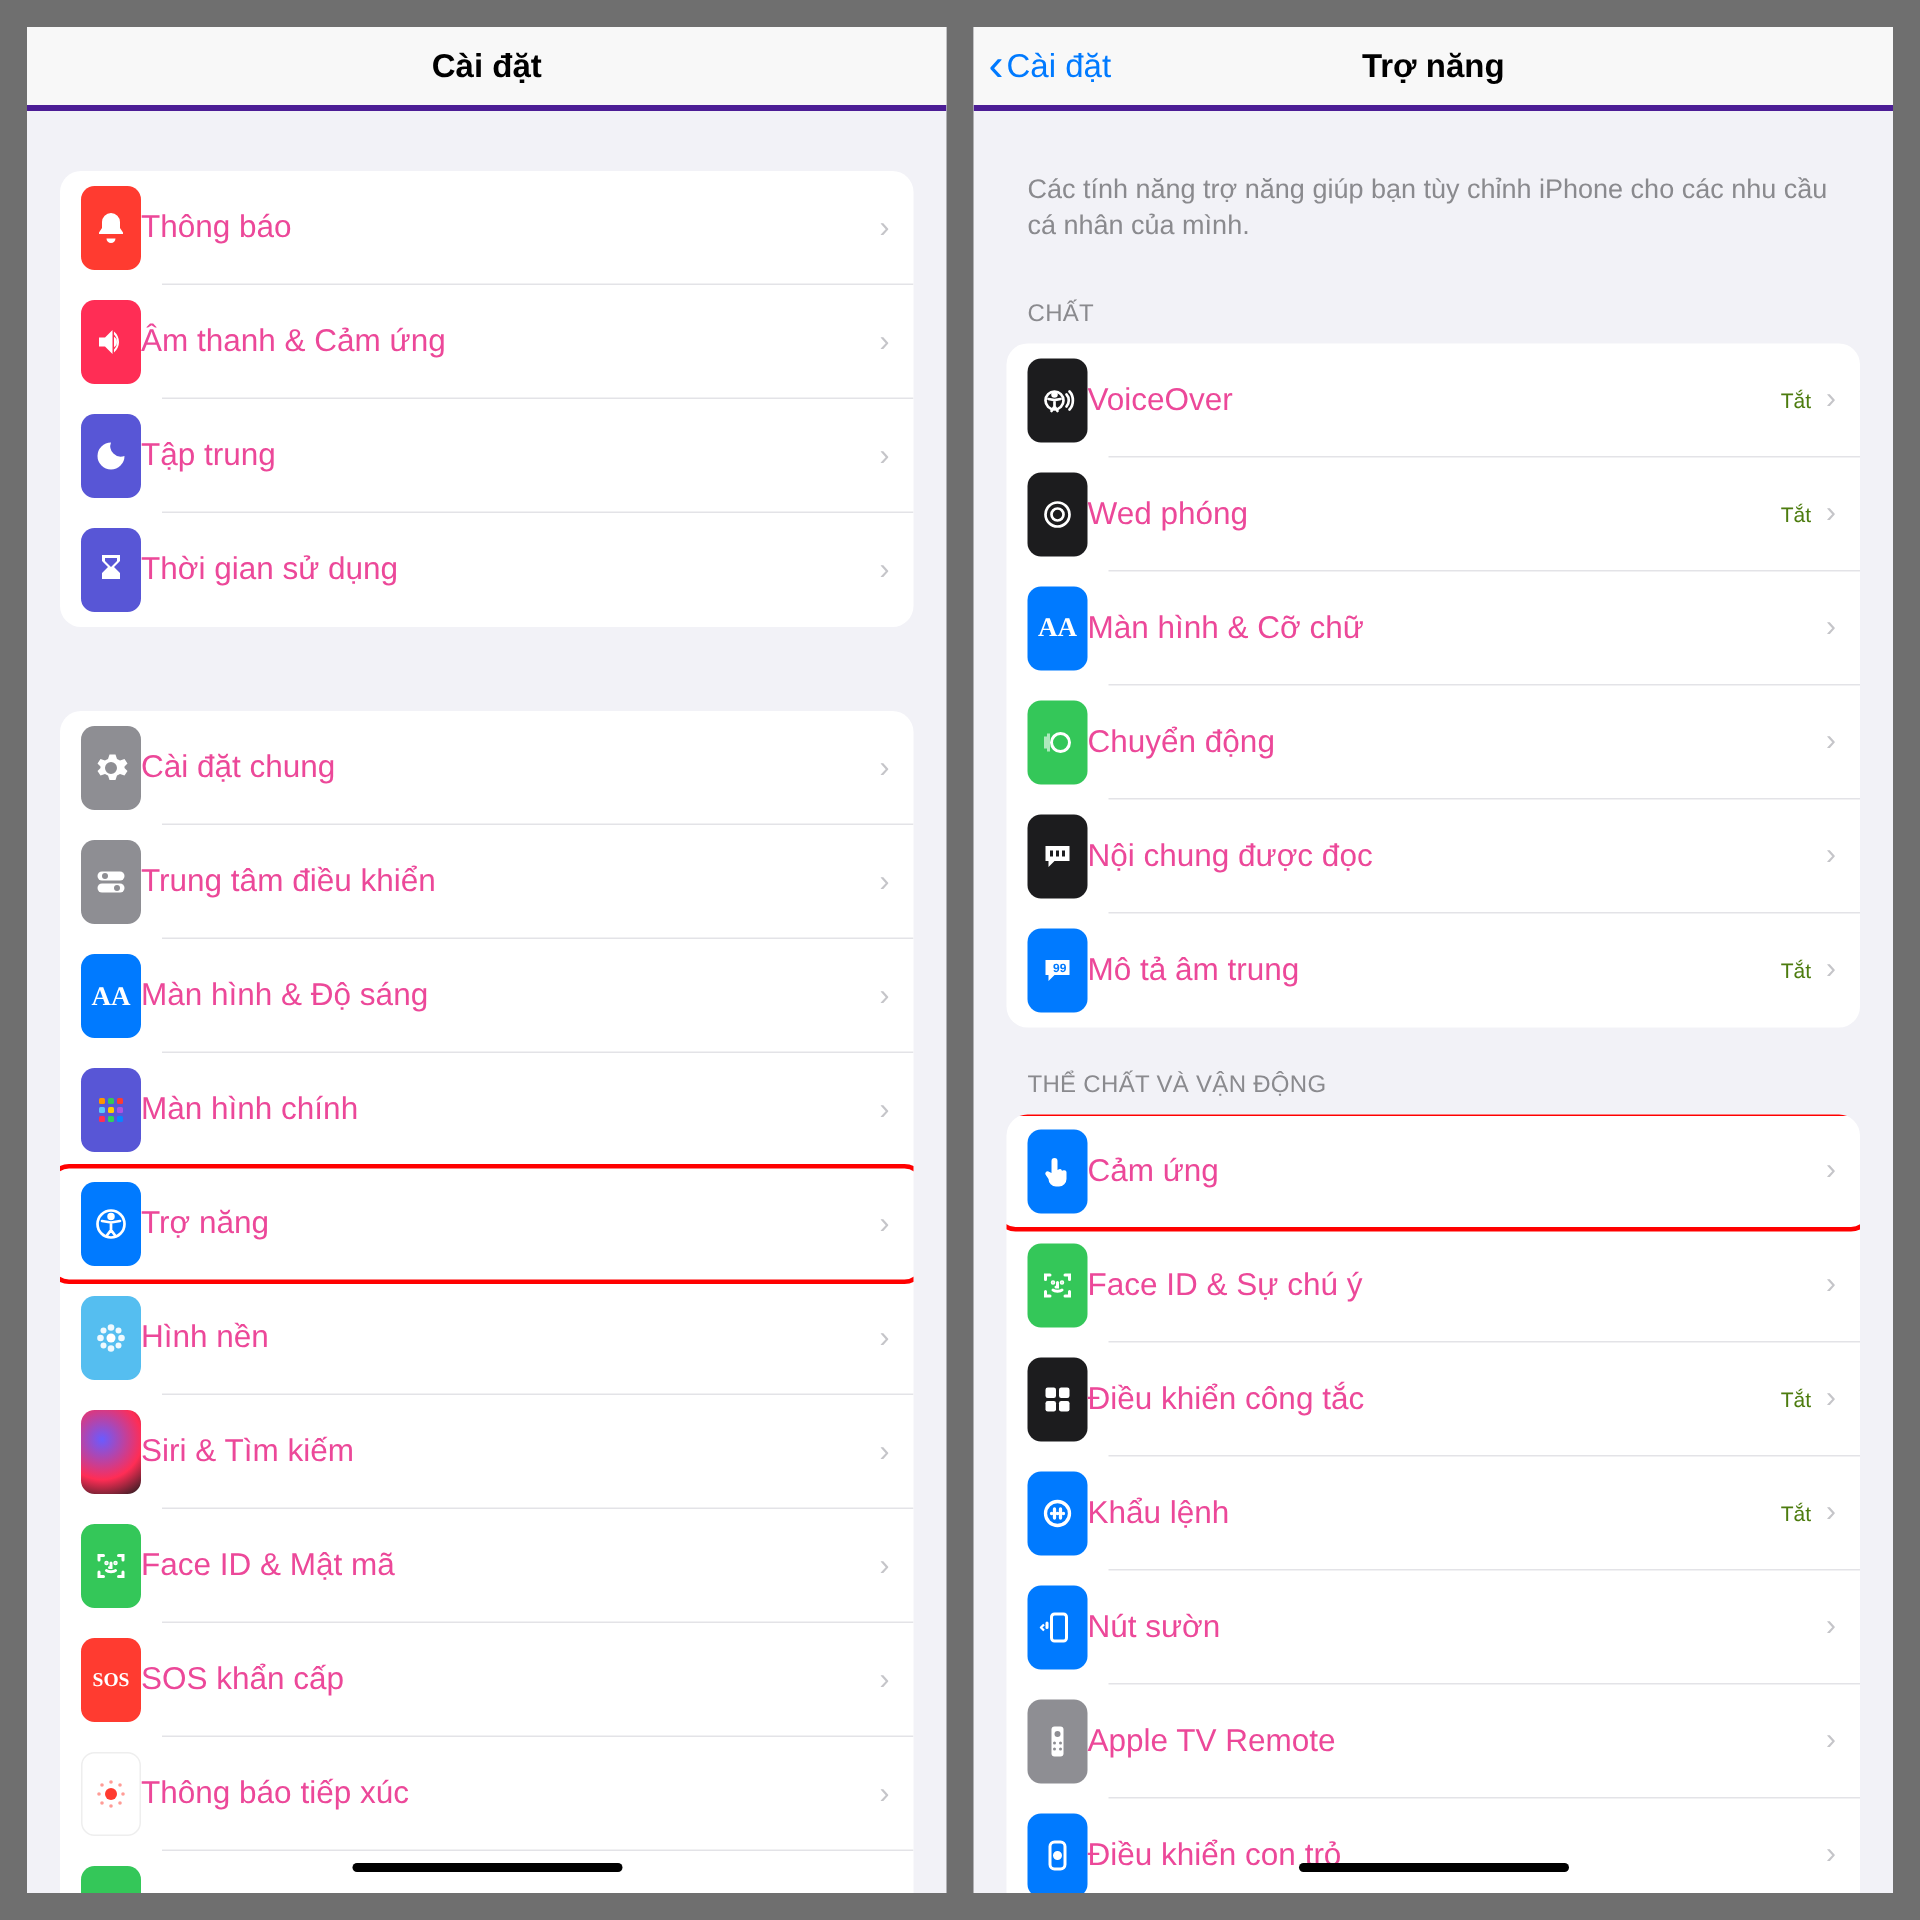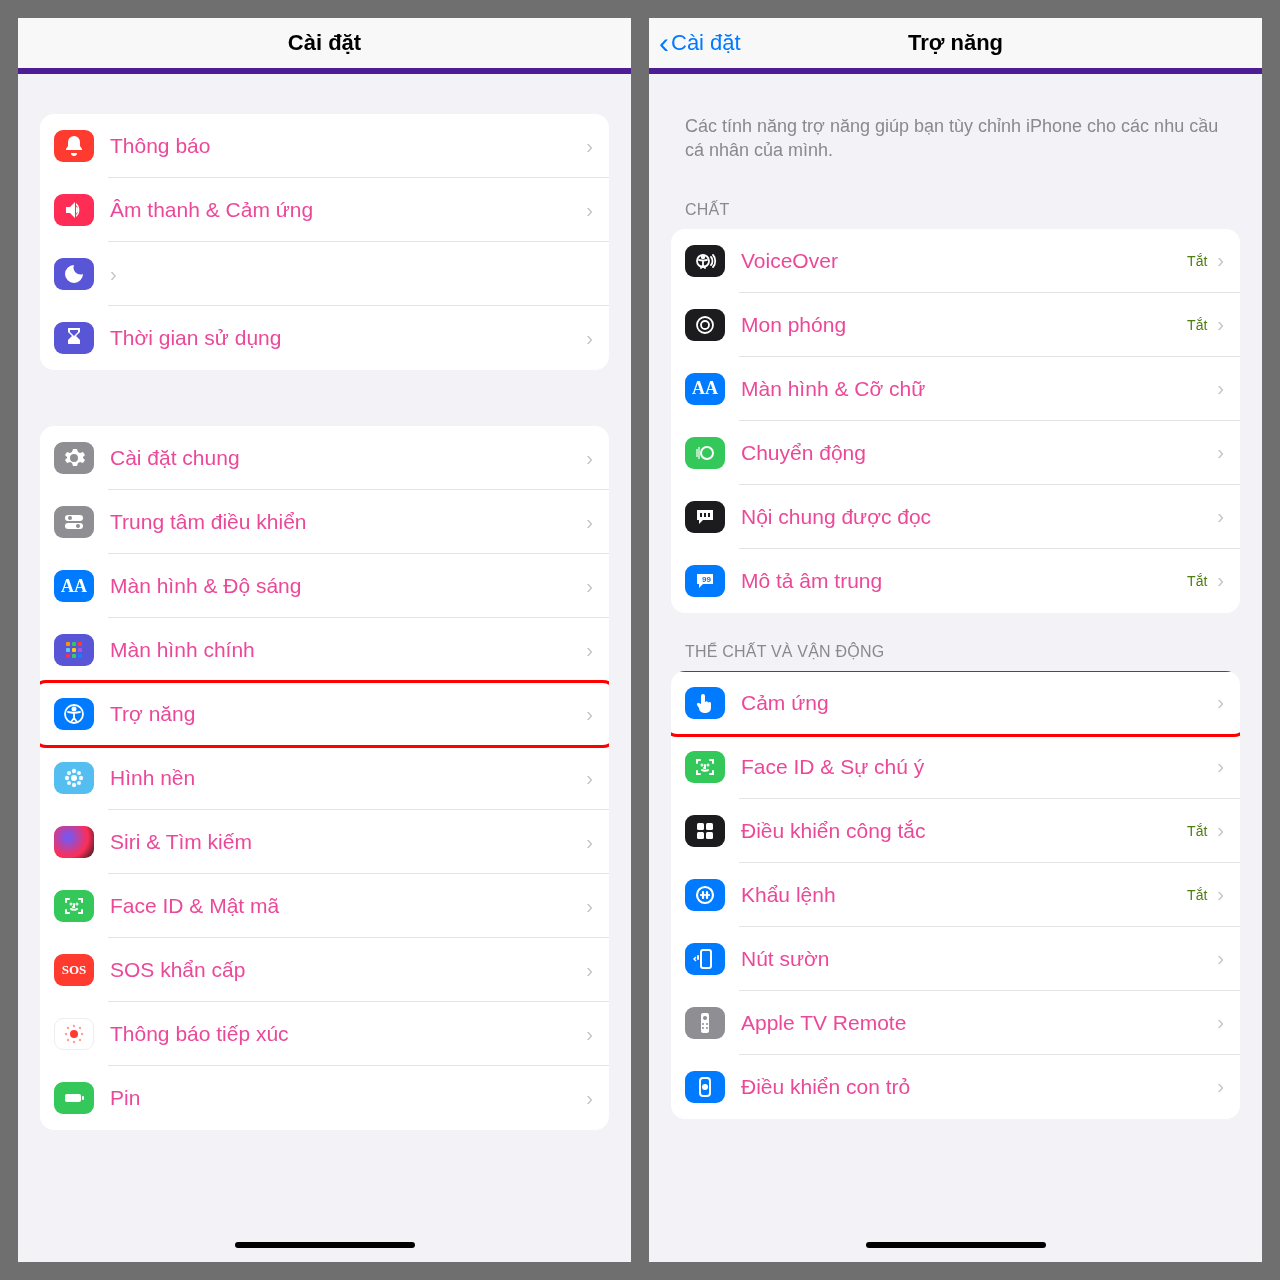--- a/index.html
+++ b/index.html
@@ -17,21 +17,21 @@
     flex: 1;
     background: #f2f2f7;
     overflow: hidden;
     position: relative;
     display: flex;
     flex-direction: column;
   }
   .navbar {
     height: 56px;
     background: #f8f8f8;
-    border-bottom: 6px solid #4c1d95;
+    border-bottom: 4px solid #4c1d95;
     display: flex;
     align-items: center;
     justify-content: center;
     position: relative;
     flex-shrink: 0;
   }
   .navbar-title {
     font-size: 22px;
     font-weight: 600;
     color: #000;
@@ -84,26 +84,25 @@
     cursor: pointer;
   }
   .row:not(:last-child)::after {
     content: "";
     position: absolute;
     left: 68px; right: 0; bottom: 0;
     height: 1px;
     background: #e3e3e7;
   }
   .icon {
-    width: 40px; height: 32px;
+    width: 40px; height: 56px;
     border-radius: 9px;
     display: flex;
     align-items: center;
     justify-content: center;
-    margin-right: 16px;
     flex-shrink: 0;
     color: #fff;
     font-weight: 600;
     font-size: 18px;
   }
   .icon svg { width: 24px; height: 24px; }
   .label {
     flex: 1;
     font-size: 21px;
     color: #ec4899;
@@ -181,20 +180,21 @@
         </div>
         <div class="label">Âm thanh &amp; Cảm ứng</div>
         <div class="chevron">›</div>
       </div>
       <div class="row">
         <div class="icon bg-indigo">
           <svg viewBox="0 0 24 24" fill="#fff">
               <path d="M12 3a9 9 0 1 0 9 9 7 7 0 0 1-9-9z"></path>
             </svg>
         </div>
+        <div class="label">Tập trung</div>
         <div class="chevron">›</div>
       </div>
       <div class="row">
         <div class="icon bg-indigo">
           <svg viewBox="0 0 24 24" fill="#fff">
               <path d="M6 2h12v4l-4 4 4 4v4H6v-4l4-4-4-4V2zm2 2v2l4 4 4-4V4H8z"></path>
             </svg>
         </div>
         <div class="label">Thời gian sử dụng</div>
         <div class="chevron">›</div>
@@ -361,21 +361,21 @@
         <div class="status">Tắt</div>
         <div class="chevron">›</div>
       </div>
       <div class="row">
         <div class="icon bg-dark">
           <svg viewBox="0 0 24 24" fill="none" stroke="#fff" stroke-width="1.8">
               <circle cx="12" cy="12" r="8"></circle>
               <circle cx="12" cy="12" r="4"></circle>
             </svg>
         </div>
-        <div class="label">Mon phóng</div>
+        <div class="label">Wed phóng</div>
         <div class="status">Tắt</div>
         <div class="chevron">›</div>
       </div>
       <div class="row">
         <div class="icon bg-blue icon-text">AA</div>
         <div class="label">Màn hình &amp; Cỡ chữ</div>
         <div class="chevron">›</div>
       </div>
       <div class="row">
         <div class="icon bg-green">

